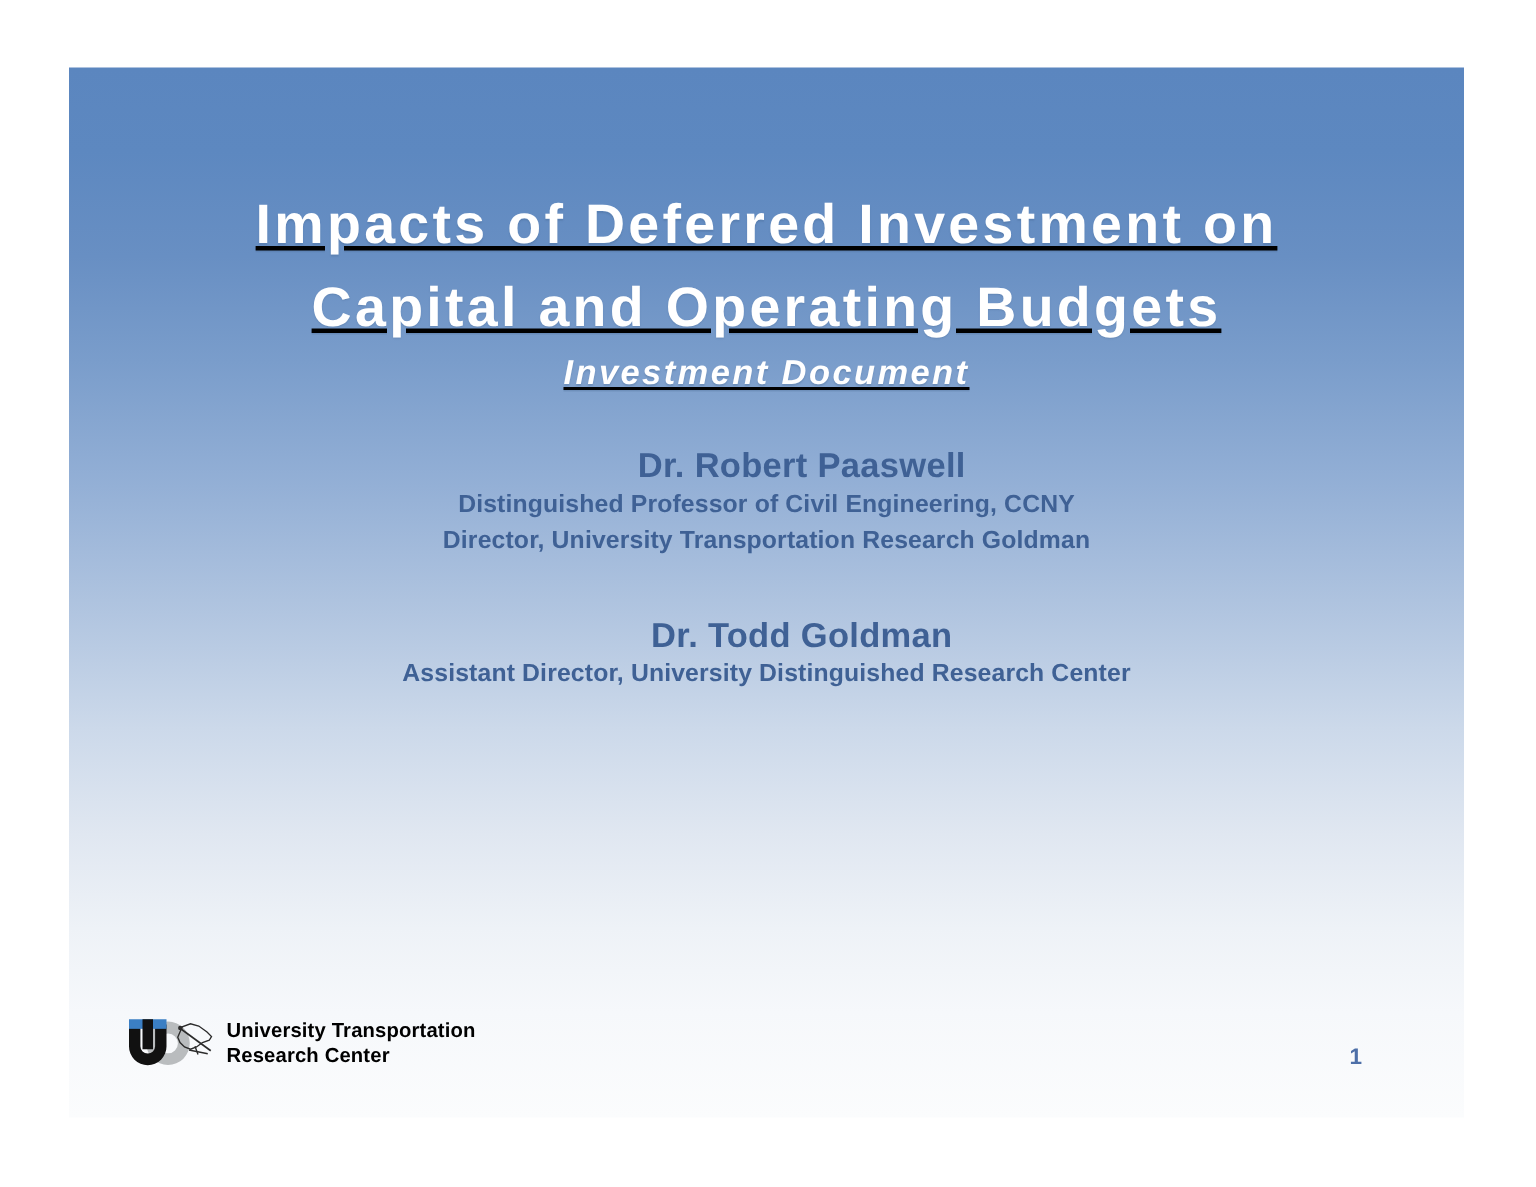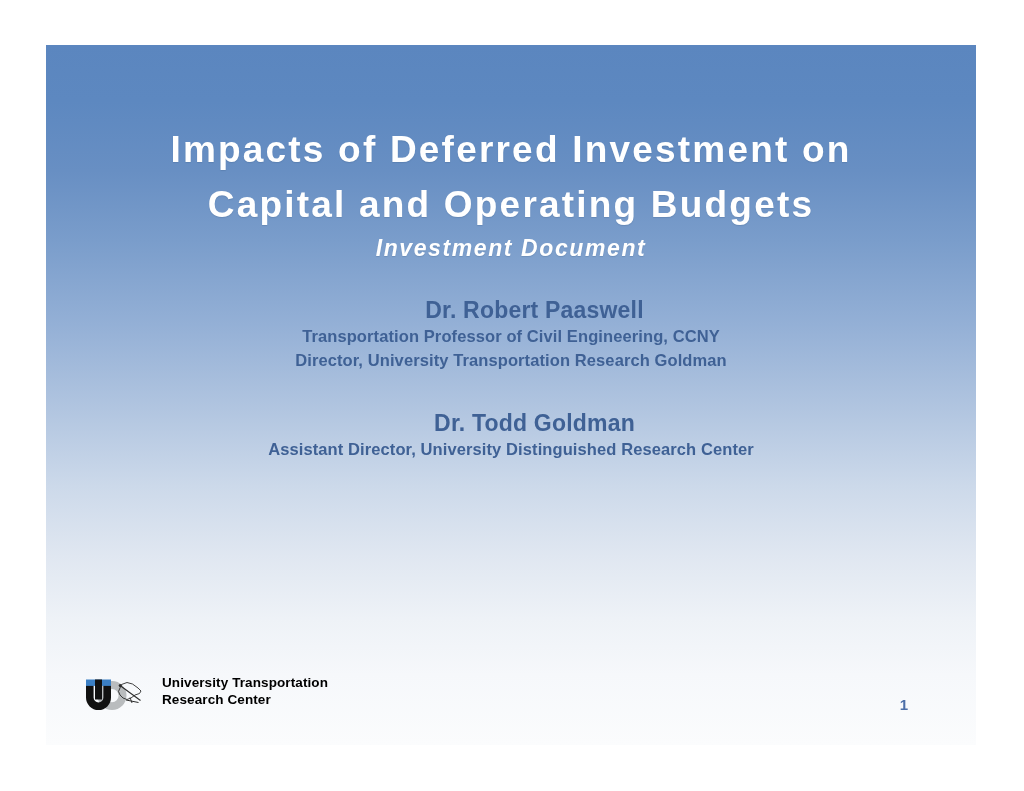--- a/index.html
+++ b/index.html
@@ -44,20 +44,21 @@
     overflow: hidden;
   }
 
   
   .title-block {
     position: absolute;
     left: 0;
     top: 78px;
     width: 100%;
     text-align: center;
+    text-decoration: underline;
   }
   .slide-title {
     color: #ffffff;
     font-size: 37px;
     font-weight: bold;
     letter-spacing: 2.2px;
     line-height: 1.48;
     margin: 0;
     padding: 0 42px;
     text-shadow: 0 1px 1px rgba(60,90,130,0.25);
@@ -105,21 +106,22 @@
     margin-top: 35px;
     line-height: 1.3;
   }
 
   
   .footer-logo {
     position: absolute;
     left: 36px;
     bottom: 28px;
     display: flex;
-    gap: 18px;
+    align-items: center;
+    gap: 7px;
   }
   .logo-mark {
     width: 62px;
     height: 42px;
     flex: none;
     display: block;
   }
   .logo-text {
     font-size: 13.5px;
     font-weight: bold;
@@ -151,21 +153,21 @@
         <span>Impacts of Deferred Investment on</span><br>
         <span>Capital and Operating Budgets</span>
       </h1>
       <p class="slide-subtitle">Investment Document</p>
     </div>
 
     <div class="authors">
 
       <div class="author-group">
         <p class="author-name">Dr. Robert Paaswell</p>
-        <p class="author-role">Transportation Professor of Civil Engineering, CCNY</p>
+        <p class="author-role">Distinguished Professor of Civil Engineering, CCNY</p>
         <p class="author-role">Director, University Transportation Research Goldman</p>
       </div>
 
       <div class="author-group second">
         <p class="author-name">Dr. Todd Goldman</p>
         <p class="author-role">Assistant Director, University Distinguished Research Center</p>
       </div>
 
     </div>
 

